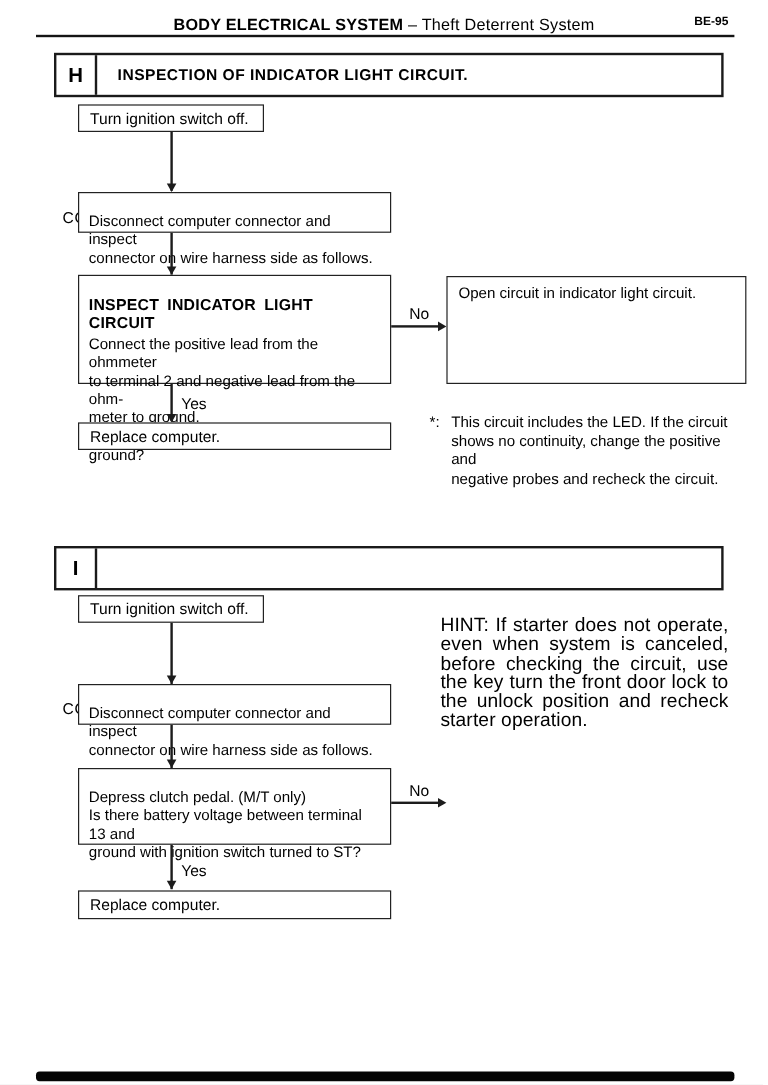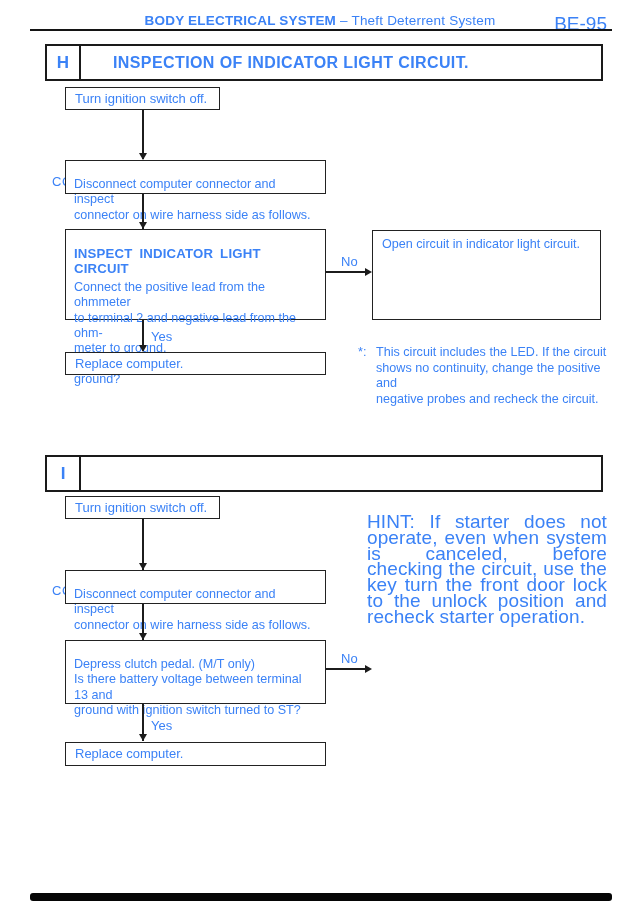--- a/index.html
+++ b/index.html
@@ -3,51 +3,51 @@
 <meta charset="utf-8">
 <style>
   * { margin: 0; padding: 0; box-sizing: border-box; }
   html, body { background: #e8e8e8; }
   #page {
     position: relative;
     width: 640px; height: 904px;
     margin: 0 auto;
     background: #ffffff;
     font-family: "Liberation Sans", "DejaVu Sans", sans-serif;
-    color: #3b82f6;
+    color: #000000;
     overflow: hidden;
   }
   
   .hdr-center {
     position: absolute; left: 0; right: 0; top: 13px;
     text-align: center; font-size: 13.5px; letter-spacing: 0.2px;
   }
   .hdr-center b { font-weight: bold; }
   .hdr-page {
     position: absolute; right: 33px; top: 13px;
-    font-size: 19px; font-weight: normal; padding-left: 24px;
+    font-size: 10px; font-weight: bold; padding-left: 24px;
   }
   .hdr-rule {
     position: absolute; left: 30px; top: 29px;
     width: 582px; height: 2px; background: #141414;
   }
   
   .sec-box {
     position: absolute; left: 45px; width: 558px; height: 37px;
     border: 2px solid #1a1a1a; background: #fff;
     display: flex; align-items: stretch;
   }
   .sec-id {
     width: 34px; border-right: 2px solid #1a1a1a;
     display: flex; align-items: center; justify-content: center;
     font-weight: bold; font-size: 17px;
   }
   .sec-title {
-    display: flex; align-items: center; padding-left: 32px;
-    font-weight: bold; font-size: 16px; letter-spacing: 0.4px;
+    display: flex; align-items: center; padding-left: 17px;
+    font-weight: bold; font-size: 13px; letter-spacing: 0.4px;
   }
   
   .fbox {
     position: absolute; background: #fff;
     border: 1.5px solid #222; font-size: 12.6px; line-height: 15.4px;
   }
   .fbox.small { display: flex; align-items: center; padding-left: 9px; font-size: 13px; }
   .fbox.pad { padding: 16px 8px; }
   .fbox-title {
     font-weight: bold; font-size: 13.2px; margin-bottom: 3px; letter-spacing: 0.2px;
@@ -70,21 +70,21 @@
   }
   .ah-right {
     position: absolute; width: 0; height: 0;
     border-top: 4px solid transparent; border-bottom: 4px solid transparent;
     border-left: 7px solid #1c1c1c;
   }
   
   .footnote { position: absolute; display: flex; font-size: 12.6px; line-height: 15.6px; }
   .footnote .marker { width: 18px; flex: none; }
   .hint {
-    position: absolute; font-size: 19px; line-height: 15.8px;
+    position: absolute; font-size: 16px; line-height: 15.8px;
     text-align: justify; letter-spacing: 0.1px;
   }
   .scan-bar {
     position: absolute; left: 30px; top: 893px; width: 582px; height: 8px;
     background: #050505; border-radius: 3px;
   }
 </style>
 </head>
 <body>
 
@@ -122,21 +122,21 @@
 to terminal 2 and negative lead from the ohm-
 meter to ground.
 * Is there continuity between terminal 2 and
 ground?</div>
   </div>
 
   <div class="branch-label" style="left:341px; top:254px">No</div>
   <div class="hline" style="left:326px; top:271px; width:42px"></div>
   <div class="ah-right" style="left:365px; top:268px"></div>
 
-  <div class="fbox" style="left:372px; top:230px; width:229px; height:90px; padding:6px 9px">Open circuit in indicator light circuit.</div>
+  <div class="fbox" style="left:372px; top:230px; width:250px; height:90px; padding:6px 9px">Open circuit in indicator light circuit.</div>
 
   <div class="vline" style="left:142px; top:320px; height:31px"></div>
   <div class="ah-down" style="left:139px; top:345px"></div>
   <div class="branch-label" style="left:151px; top:329px">Yes</div>
 
   <div class="fbox small" style="left:65px; top:352px; width:261px; height:23px">Replace computer.</div>
 
   <div class="footnote" style="left:358px; top:345px; width:250px">
     <div class="marker">*:</div>
     <div class="lines">This circuit includes the LED.  If the circuit

